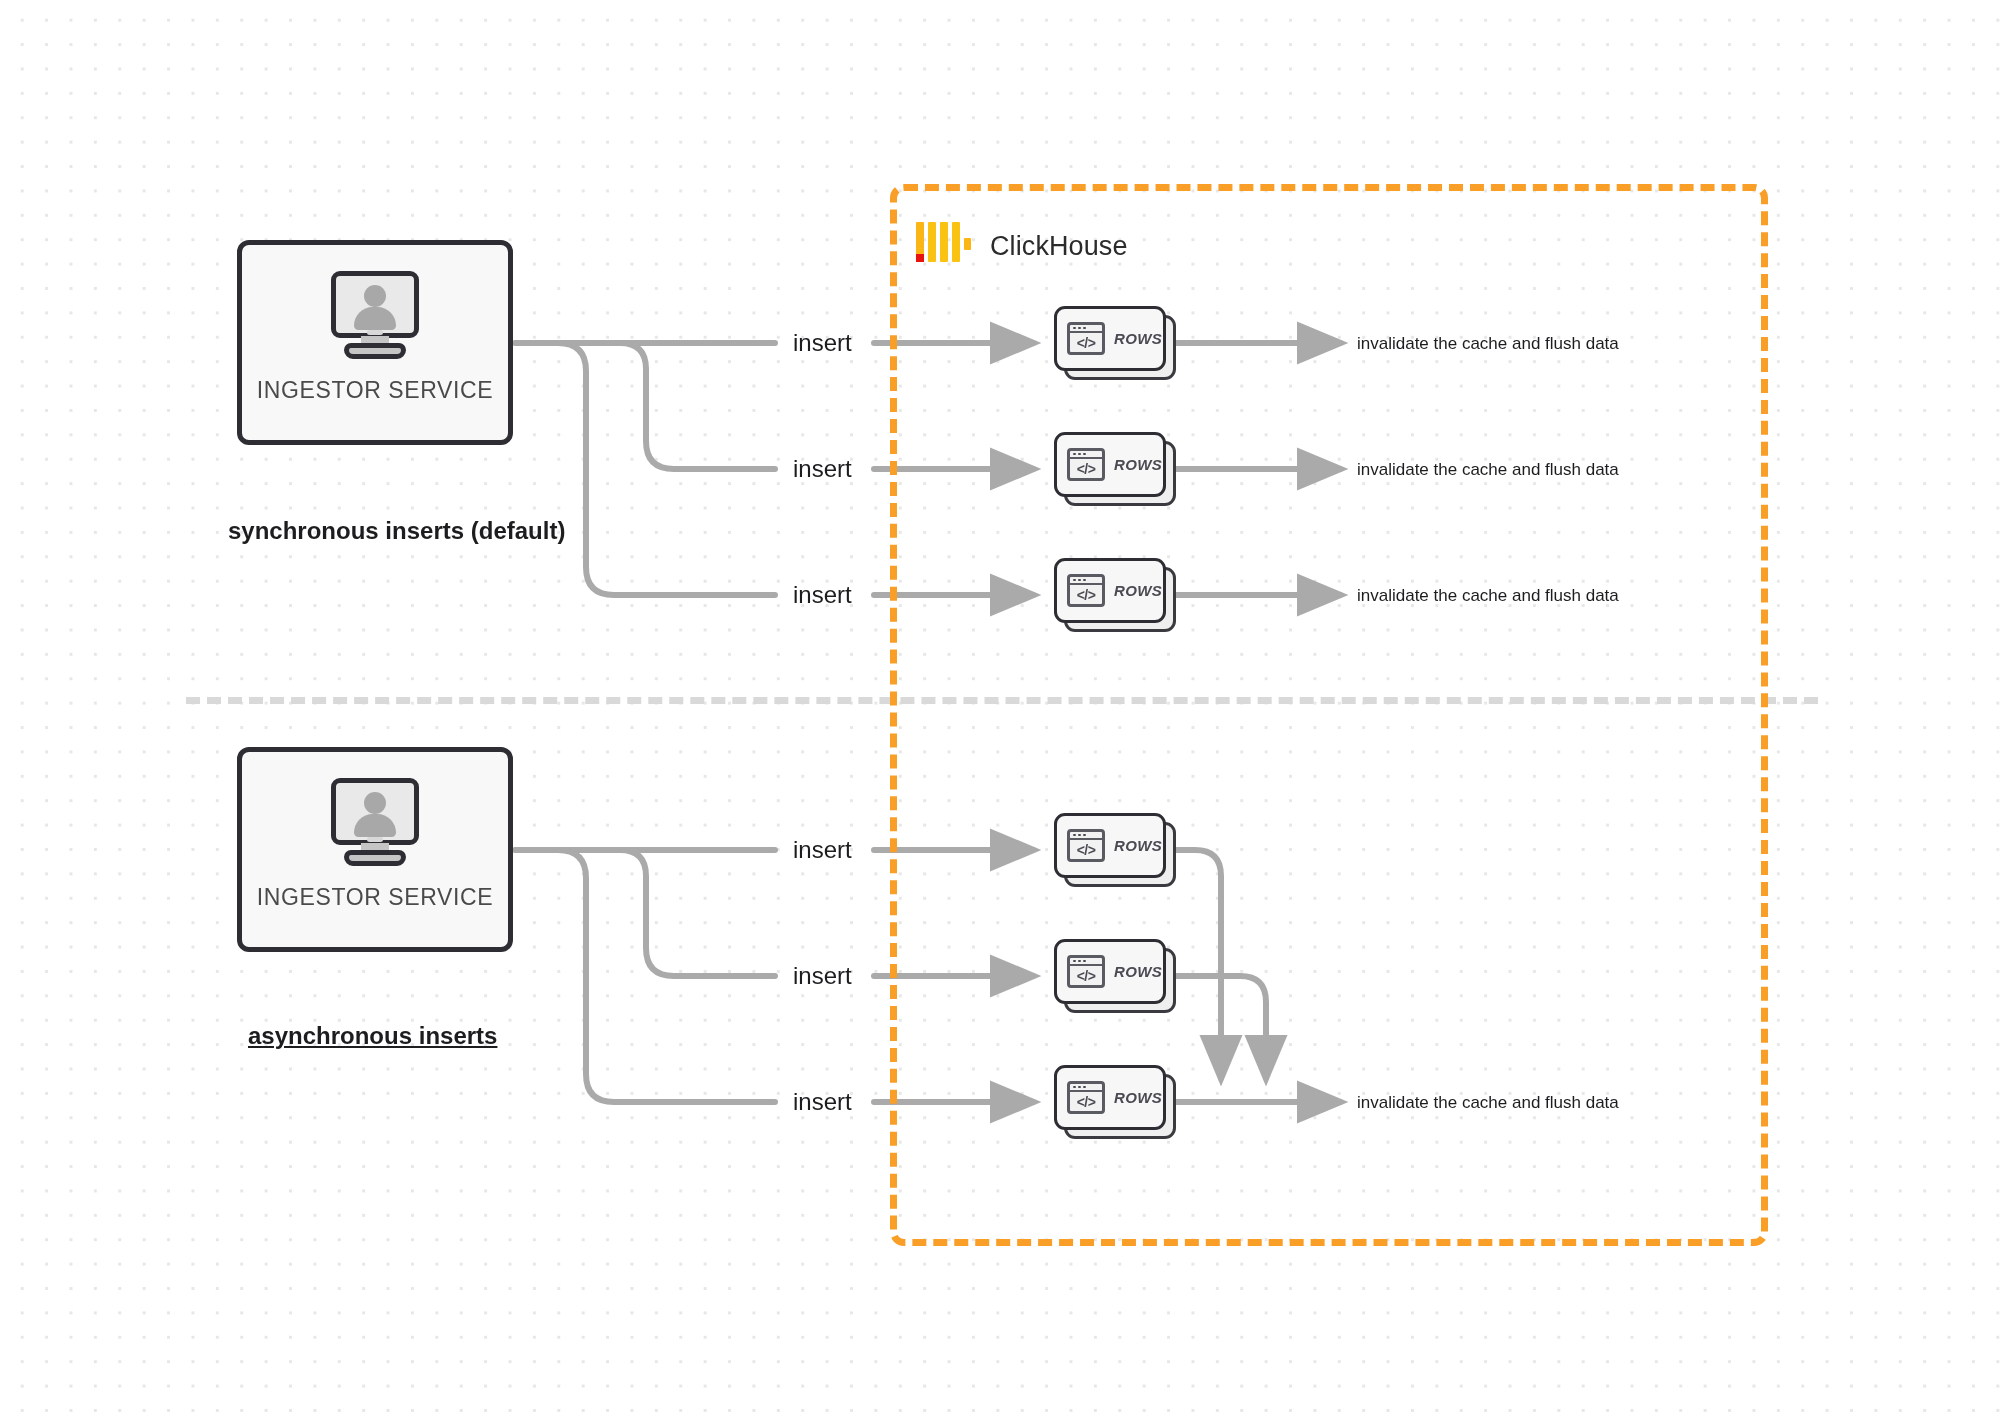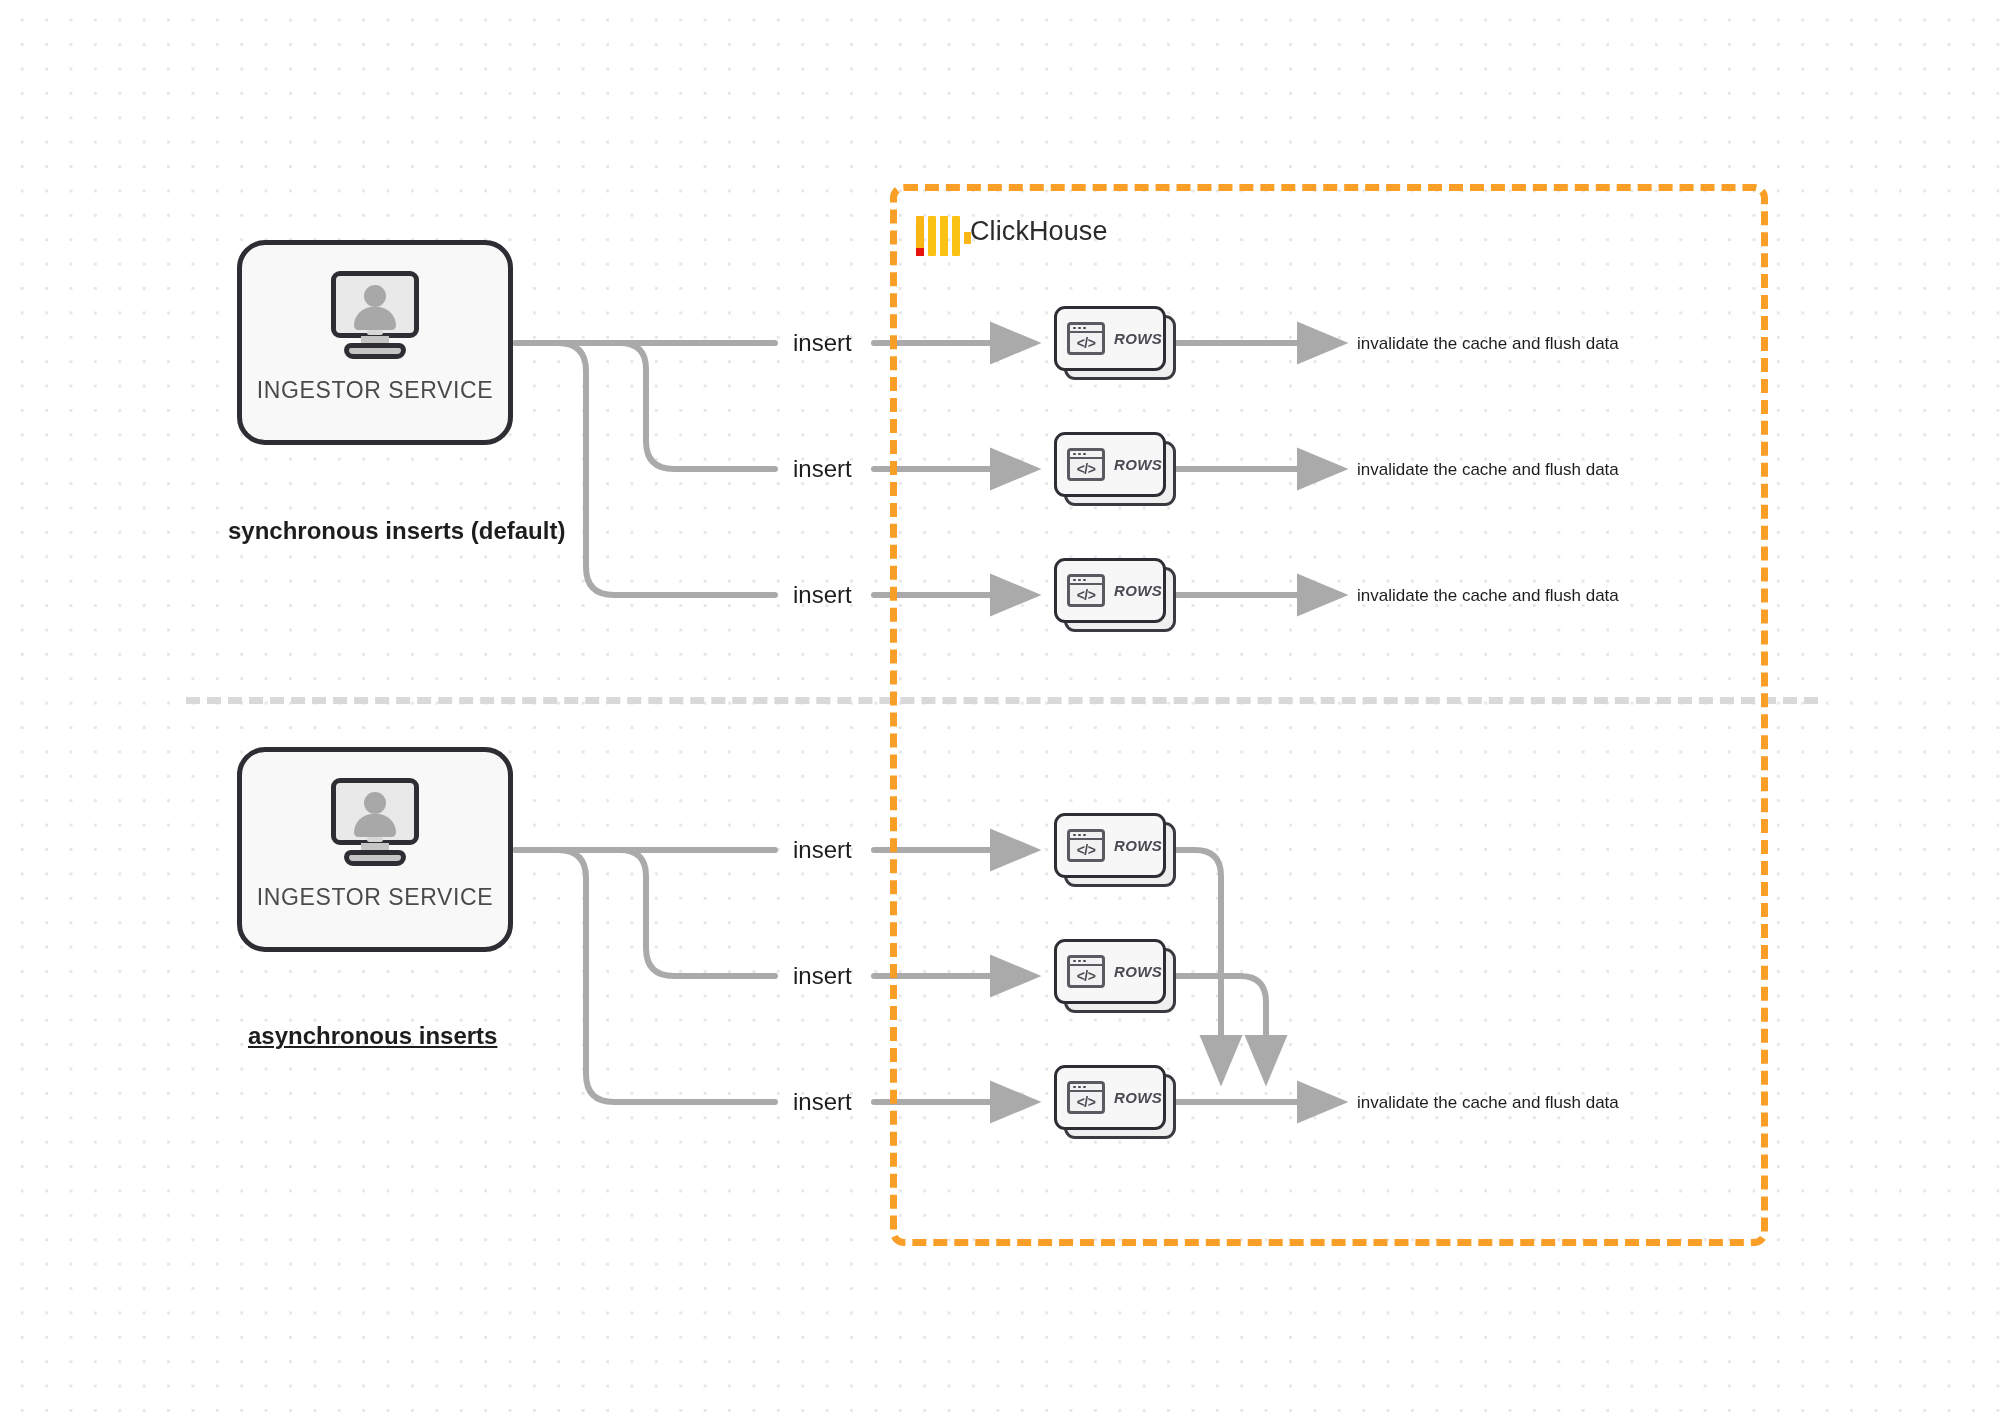--- a/index.html
+++ b/index.html
@@ -36,21 +36,22 @@
     height: 1062px;
     border: 7px dashed #f99f27;
     border-radius: 14px;
     box-sizing: border-box;
   }
   .ch-brand {
     position: absolute;
     left: 916px;
     top: 216px;
     display: flex;
-    align-items: flex-start;
+    align-items: flex-end;
+    gap: 20px;
     height: 46px;
   }
   .ch-logo {
     position: relative;
     width: 54px;
     height: 40px;
   }
   .ch-logo .bar {
     position: absolute;
     top: 0;
@@ -87,21 +88,21 @@
     white-space: nowrap;
   }
 
   
   .ingestor {
     position: absolute;
     width: 276px;
     height: 205px;
     background: #f8f8f8;
     border: 5px solid #2d2d33;
-    border-radius: 28px;
+    border-radius: 12px;
     box-sizing: border-box;
     display: flex;
     flex-direction: column;
     align-items: center;
     justify-content: flex-start;
     padding-top: 26px;
   }
   .ingestor.sync { left: 237px; top: 240px; }
   .ingestor.async { left: 237px; top: 747px; }
   .monitor {

